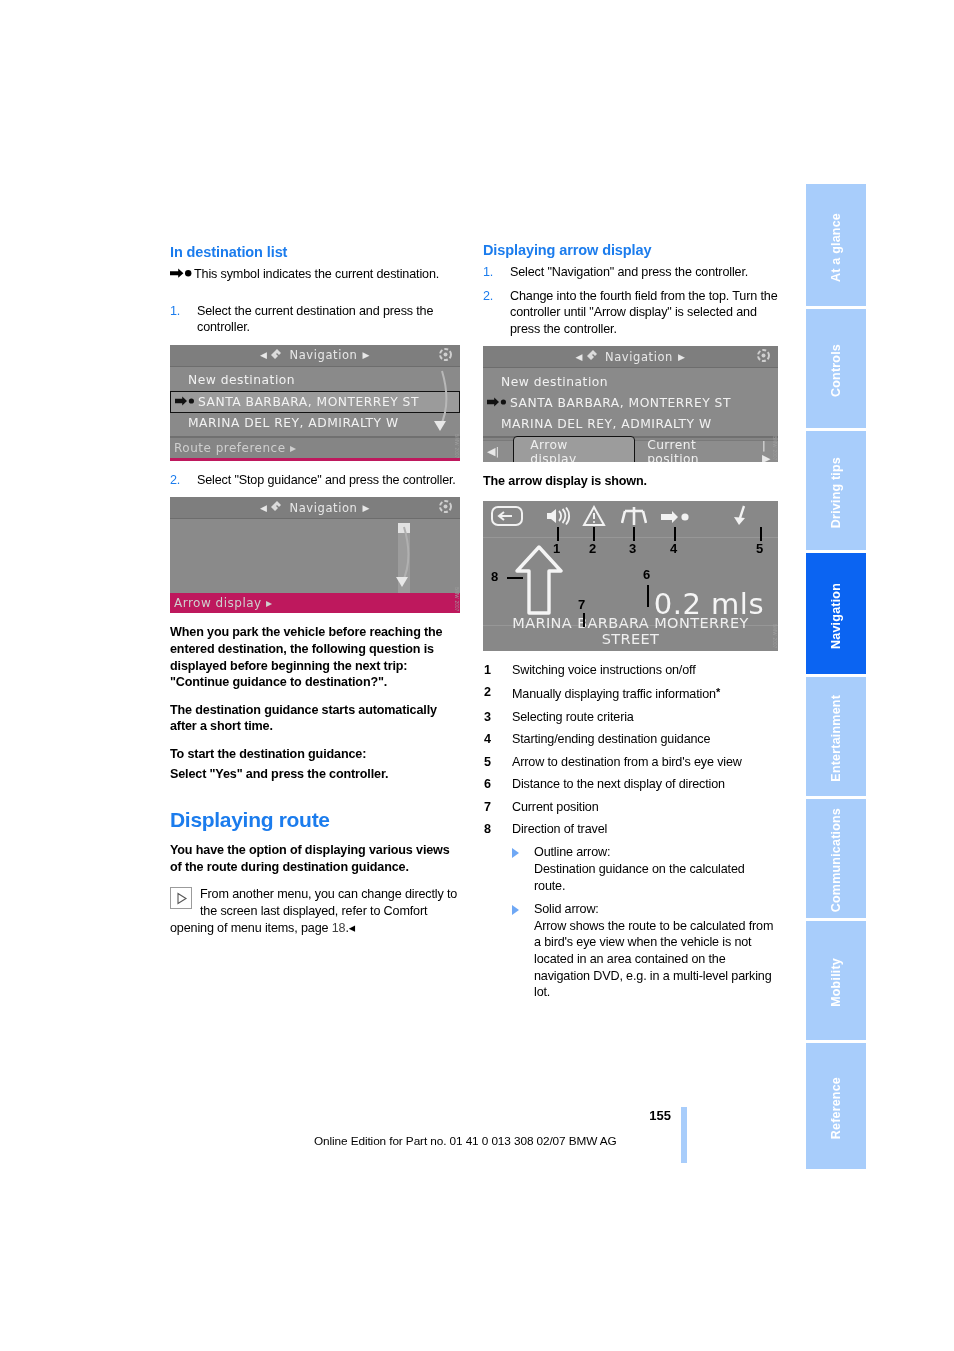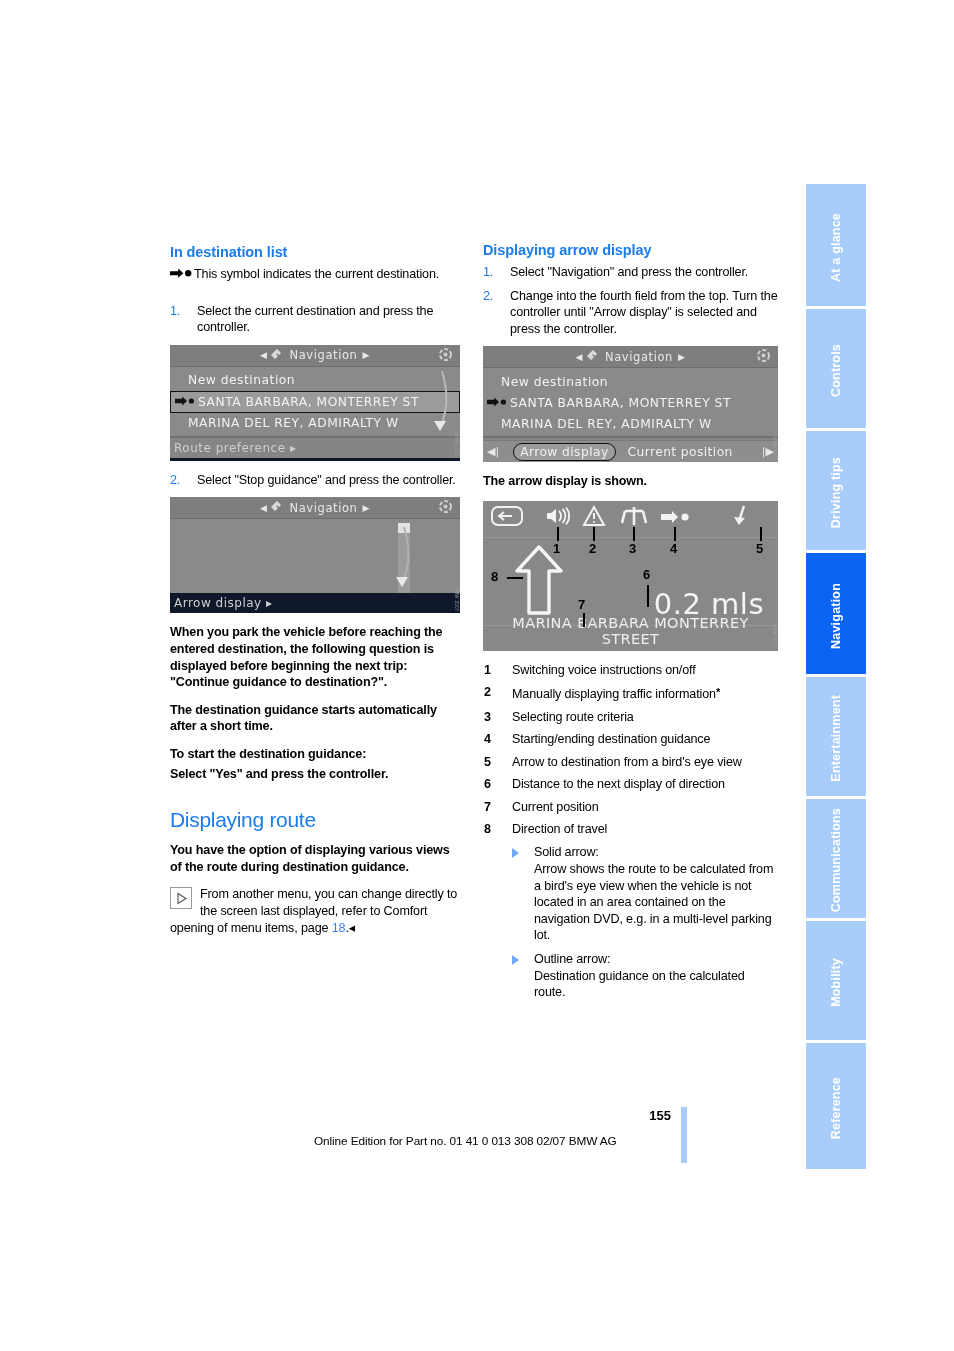--- a/index.html
+++ b/index.html
@@ -44,21 +44,21 @@
   h2.section {
     color: #1b7ced;
     font-size: 14.5px;
     font-weight: bold;
     margin-bottom: 6px;
     letter-spacing: -0.1px;
   }
   h1.chapter {
     color: #1b7ced;
     font-size: 21px;
-    font-weight: normal;
+    font-weight: bold;
     letter-spacing: -0.3px;
     margin: 26px 0 10px 0;
   }
   p.body {
     font-size: 12.6px;
     line-height: 16.6px;
     margin-bottom: 11px;
     letter-spacing: -0.15px;
     font-weight: bold;
   }
@@ -86,21 +86,21 @@
 
   
   .callout { position: relative; font-size: 12.6px; line-height: 16.6px; margin-bottom: 10px; letter-spacing: -0.15px; }
   .callout .boxicon {
     float: left;
     width: 22px; height: 22px;
     border: 1px solid #9b9b9b;
     margin: 1px 8px 0 0;
     display: flex; align-items: center; justify-content: center;
   }
-  .pagelink { color: #3b82f6; }
+  .pagelink { color: #404040; }
 
   
   .legend { list-style: none; margin-top: 2px; }
   .legend li {
     position: relative;
     padding-left: 29px;
     font-size: 12.6px;
     line-height: 17px;
     margin-bottom: 5.5px;
     letter-spacing: -0.15px;
@@ -177,21 +177,21 @@
   }
   .shot-foot {
     height: 20px;
     display: flex; align-items: center;
     color: #cfcfcf;
     font-size: 12px;
     letter-spacing: 0.5px;
     padding-left: 4px;
     background: #858585;
   }
-  .shot-foot.bar2 { background: #0f172a; }
+  .shot-foot.bar2 { background: #be185d; }
   .curvearrow {
     position: absolute; right: 10px; top: 24px;
     width: 22px; height: 70px;
   }
   .wm {
     position: absolute; right: 1px; bottom: 2px;
     writing-mode: vertical-rl;
     font-size: 4.5px; color: #9f9f9f;
     letter-spacing: 0.3px;
     font-family: "Liberation Sans", sans-serif;
@@ -223,22 +223,22 @@
     height: 22px; background: #8d8d8d;
     display: flex; align-items: center;
     border-top: 1px solid #7a7a7a;
   }
   .selbar .sbtn {
     color: #efefef; font-size: 12.3px; letter-spacing: 0.4px;
     padding: 0 6px;
   }
   .selbar .sbtn.boxed {
     border: 1.5px solid #111; background: #9c9c9c;
-    margin: 0 6px 0 10px; padding: 1px 6px;
-    border-radius: 9px;
+    margin: 0 6px 0 10px; padding: 1px 16px;
+    border-radius: 4px;
   }
   .selbar .edge { color: #e8e8e8; font-size: 11px; padding: 0 4px; }
 
   
   .arrowshot {
     position: relative;
     width: 295px; height: 150px;
     margin: 9px 0 11px 0;
     background: #888888;
     overflow: hidden;
@@ -607,27 +607,27 @@
       </li>
       <li>
         <span class="lnum">8</span>
         <span>Direction of travel</span>
       </li>
     </ul>
 
     <ul class="bullets">
       <li>
         <span class="tri"></span>
+        <span>Outline arrow:</span><br>
+        <span>Destination guidance on the calculated route.</span>
+      </li>
+      <li>
+        <span class="tri"></span>
         <span>Solid arrow:</span><br>
         <span>Arrow shows the route to be calculated from a bird's eye view when the vehicle is not located in an area contained on the navigation DVD, e.g. in a multi-level parking lot.</span>
-      </li>
-      <li>
-        <span class="tri"></span>
-        <span>Outline arrow:</span><br>
-        <span>Destination guidance on the calculated route.</span>
       </li>
     </ul>
   </div>
 
   <div class="folio">155</div>
   <div class="folio-bar"></div>
   <div class="edition">Online Edition for Part no. 01 41 0 013 308 02/07 BMW AG</div>
 
 </div>
 

